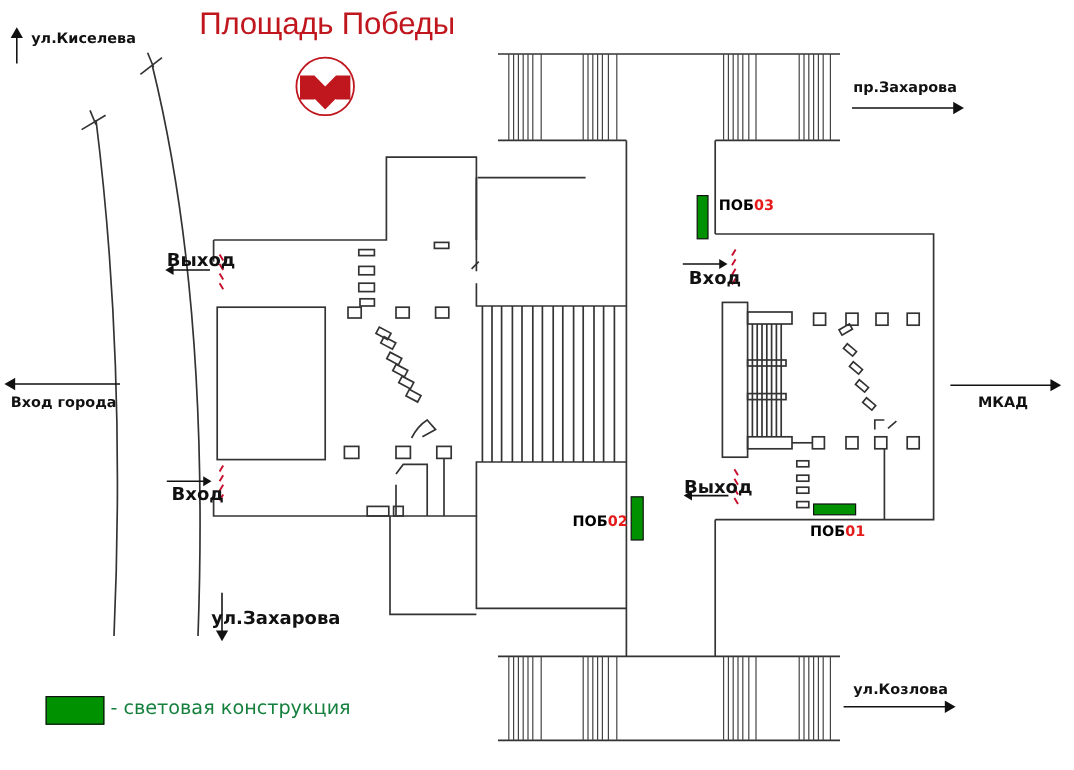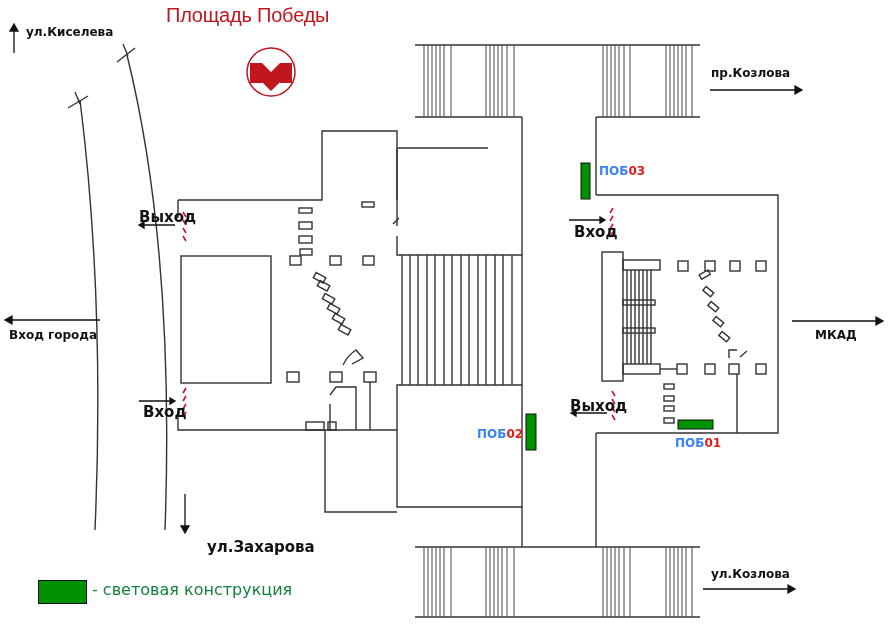--- a/index.html
+++ b/index.html
@@ -1,21 +1,21 @@
 <!DOCTYPE html>
 <html><head>
 <meta charset="utf-8">
 <style>
   html,body{margin:0;padding:0;background:#fff;}
   body{width:895px;height:642px;position:relative;overflow:hidden;font-family:"DejaVu Sans","Liberation Sans",sans-serif;}
-  .title{position:absolute;left:166px;top:4px;font-family:"Liberation Sans","DejaVu Sans",sans-serif;font-size:20px;color:#c0161e;white-space:nowrap;letter-spacing:-0.2px;}
+  .title{position:absolute;left:166px;top:4px;font-family:"Liberation Sans","DejaVu Sans",sans-serif;font-size:26px;color:#c0161e;white-space:nowrap;letter-spacing:-0.2px;}
   .lbl{position:absolute;font-size:15px;font-weight:bold;color:#111;white-space:nowrap;}
   .lbl-lg{font-size:12px;}
   .code{position:absolute;font-size:12px;font-weight:bold;white-space:nowrap;}
-  .code .pre{color:#3b82f6;}
+  .code .pre{color:#000000;}
   .code .num{color:#e51a1a;}
   .legend-text{position:absolute;left:92px;top:580px;font-size:16px;color:#15803d;white-space:nowrap;}
   .legend-box{position:absolute;left:38px;top:580px;width:49px;height:24px;background:#009100;border:1px solid #111;box-sizing:border-box;}
   svg{position:absolute;left:0;top:0;}
 </style>
 </head>
 <body>
 
 <svg width="895" height="642" viewBox="0 0 895 642">
   <g fill="none" stroke="#333" stroke-width="1.4">
@@ -263,24 +263,24 @@
   <g>
     <circle cx="271" cy="72" r="24" fill="#fff" stroke="#c0161e" stroke-width="1.5"></circle>
     <path d="M250 63 L262 63 L271 72 L280 63 L292 63 L292 83 L280 83 L271 92 L262 83 L250 83 Z" fill="#c0161e"></path>
     <path d="M262 83 L271 92 L280 83" fill="none" stroke="#fff" stroke-width="1.2"></path>
   </g>
 </svg>
 
 <div class="title">Площадь Победы</div>
 
 <div class="lbl lbl-lg" style="left:26px;top:25px;">ул.Киселева</div>
-<div class="lbl lbl-lg" style="left:711px;top:66px;">пр.Козлова</div>
+<div class="lbl lbl-lg" style="left:711px;top:66px;">пр.Захарова</div>
 <div class="lbl lbl-lg" style="left:9px;top:328px;">Вход города</div>
 <div class="lbl lbl-lg" style="left:815px;top:328px;text-align:center;">МКАД</div>
-<div class="lbl" style="left:207px;top:506px;margin-top:32px;">ул.Захарова</div>
+<div class="lbl" style="left:176px;top:506px;">ул.Захарова</div>
 <div class="lbl lbl-lg" style="left:711px;top:567px;">ул.Козлова</div>
 
 <div class="lbl" style="left:139px;top:208px;">Выход</div>
 <div class="lbl" style="left:143px;top:403px;">Вход</div>
 <div class="lbl" style="left:574px;top:223px;">Вход</div>
 <div class="lbl" style="left:570px;top:397px;">Выход</div>
 
 <div class="code" style="left:599px;top:164px;">
   <span class="pre">ПОБ</span><span class="num">03</span>
 </div>

